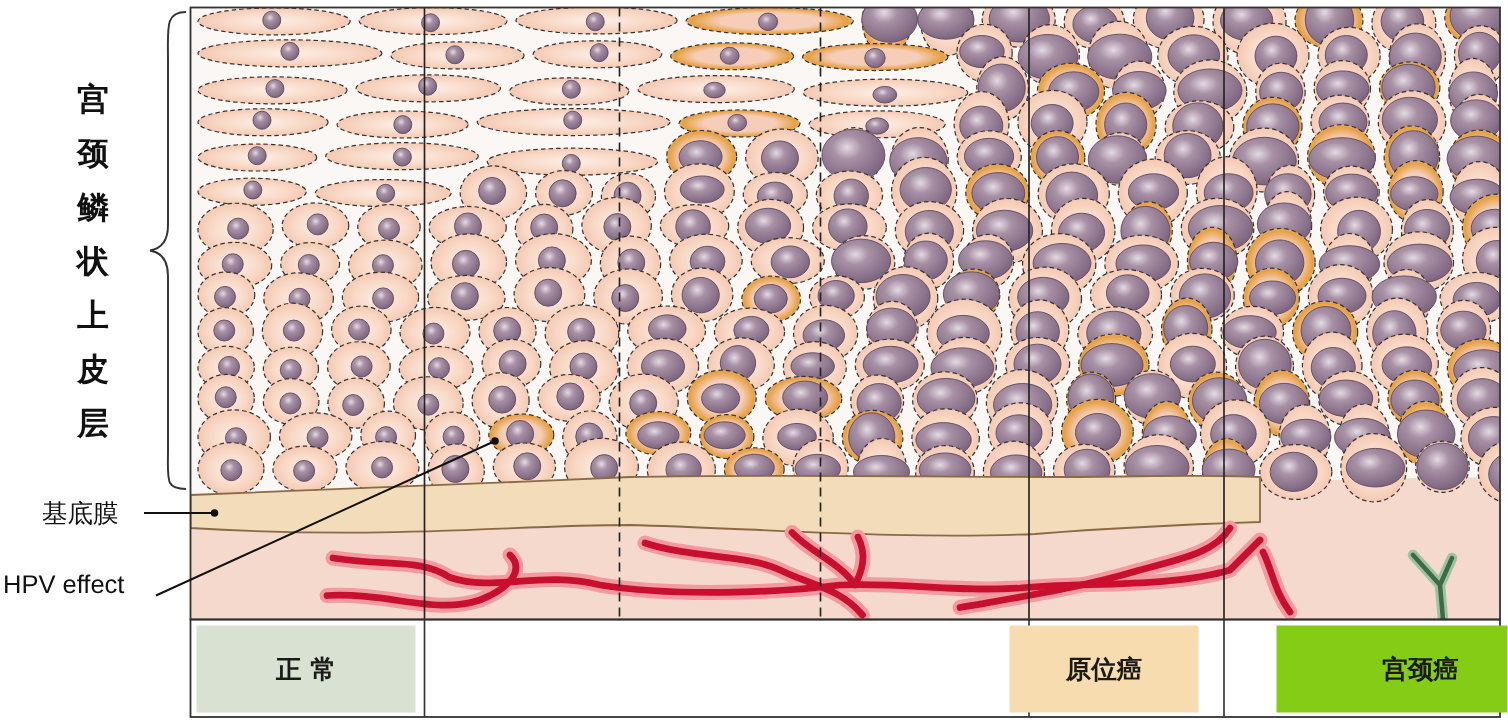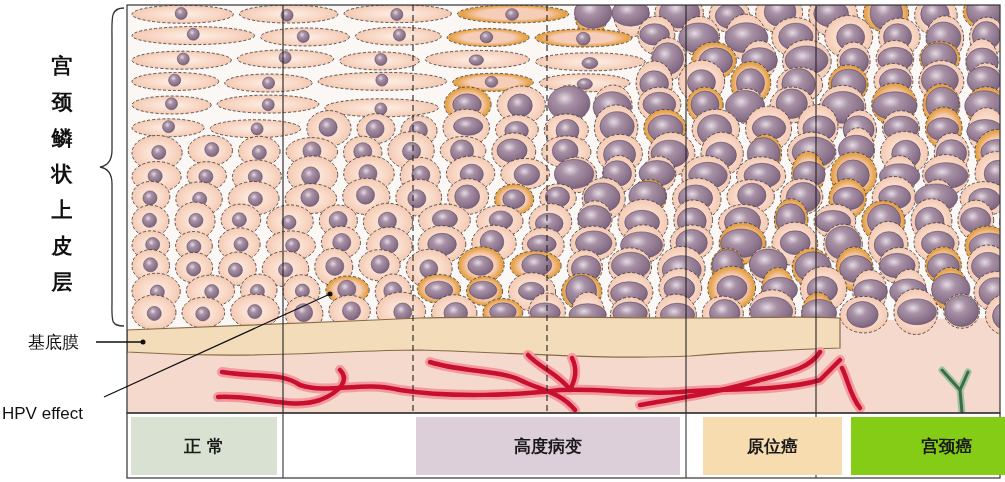--- a/index.html
+++ b/index.html
@@ -4,21 +4,21 @@
 <style>
   html, body { margin: 0; padding: 0; background: #ffffff; }
   body { width: 1005px; height: 482px; position: relative; overflow: hidden;
          font-family: "DejaVu Sans", "Liberation Sans", sans-serif; }
   #stage { position: absolute; left: 0; top: 0; width: 1005px; height: 482px; }
   .vlabel { position: absolute; left: 44px; top: 48px; width: 36px;
             display: flex; flex-direction: column; align-items: center; }
   .vlabel span { font-weight: bold; font-size: 21px; color: #111; height: 36px; line-height: 36px; }
   .side-label { position: absolute; font-size: 16px; color: #111; }
   .side-label.bm { left: 28px; top: 331px; font-weight: normal; font-size: 17px; }
-  .side-label.hpv { left: 2px; top: 404px; font-family: "Liberation Sans", sans-serif; font-size: 17px; }
+  .side-label.hpv { left: 2px; top: 380px; font-family: "Liberation Sans", sans-serif; font-size: 17px; }
   .label-box { position: absolute; top: 417px; height: 58px; display: flex; align-items: center;
                justify-content: center; font-family: "DejaVu Serif", "Liberation Serif", serif;
                font-size: 17px; color: #1a1a1a; font-weight: bold; }
 </style>
 </head>
 <body>
 
 <div id="stage">
   <svg id="art" width="1005" height="482" viewBox="0 0 1005 482" xmlns="http://www.w3.org/2000/svg">
     <defs>
@@ -577,16 +577,15 @@
     <span>状</span>
     <span>上</span>
     <span>皮</span>
     <span>层</span>
   </div>
 
   <div class="side-label bm">基底膜</div>
   <div class="side-label hpv">HPV effect</div>
 
   <div class="label-box" id="stage0" style="left: 131px; width: 146px; background: rgb(217, 226, 210);">正 常</div>
-  <div class="label-box" id="stage2" style="left: 416px; width: 264px; background: rgb(220, 207, 218);">高度病变</div>
-  <div class="label-box" id="stage3" style="left: 703px; width: 139px; background: rgb(247, 220, 176);">原位癌</div>
+  <div class="label-box" id="stage3" style="left: 673px; width: 126px; background: rgb(247, 220, 176);">原位癌</div>
   <div class="label-box" id="stage4" style="left: 851px; width: 192px; background: #84cc16;">宫颈癌</div>
 </div>
 
 </body></html>

